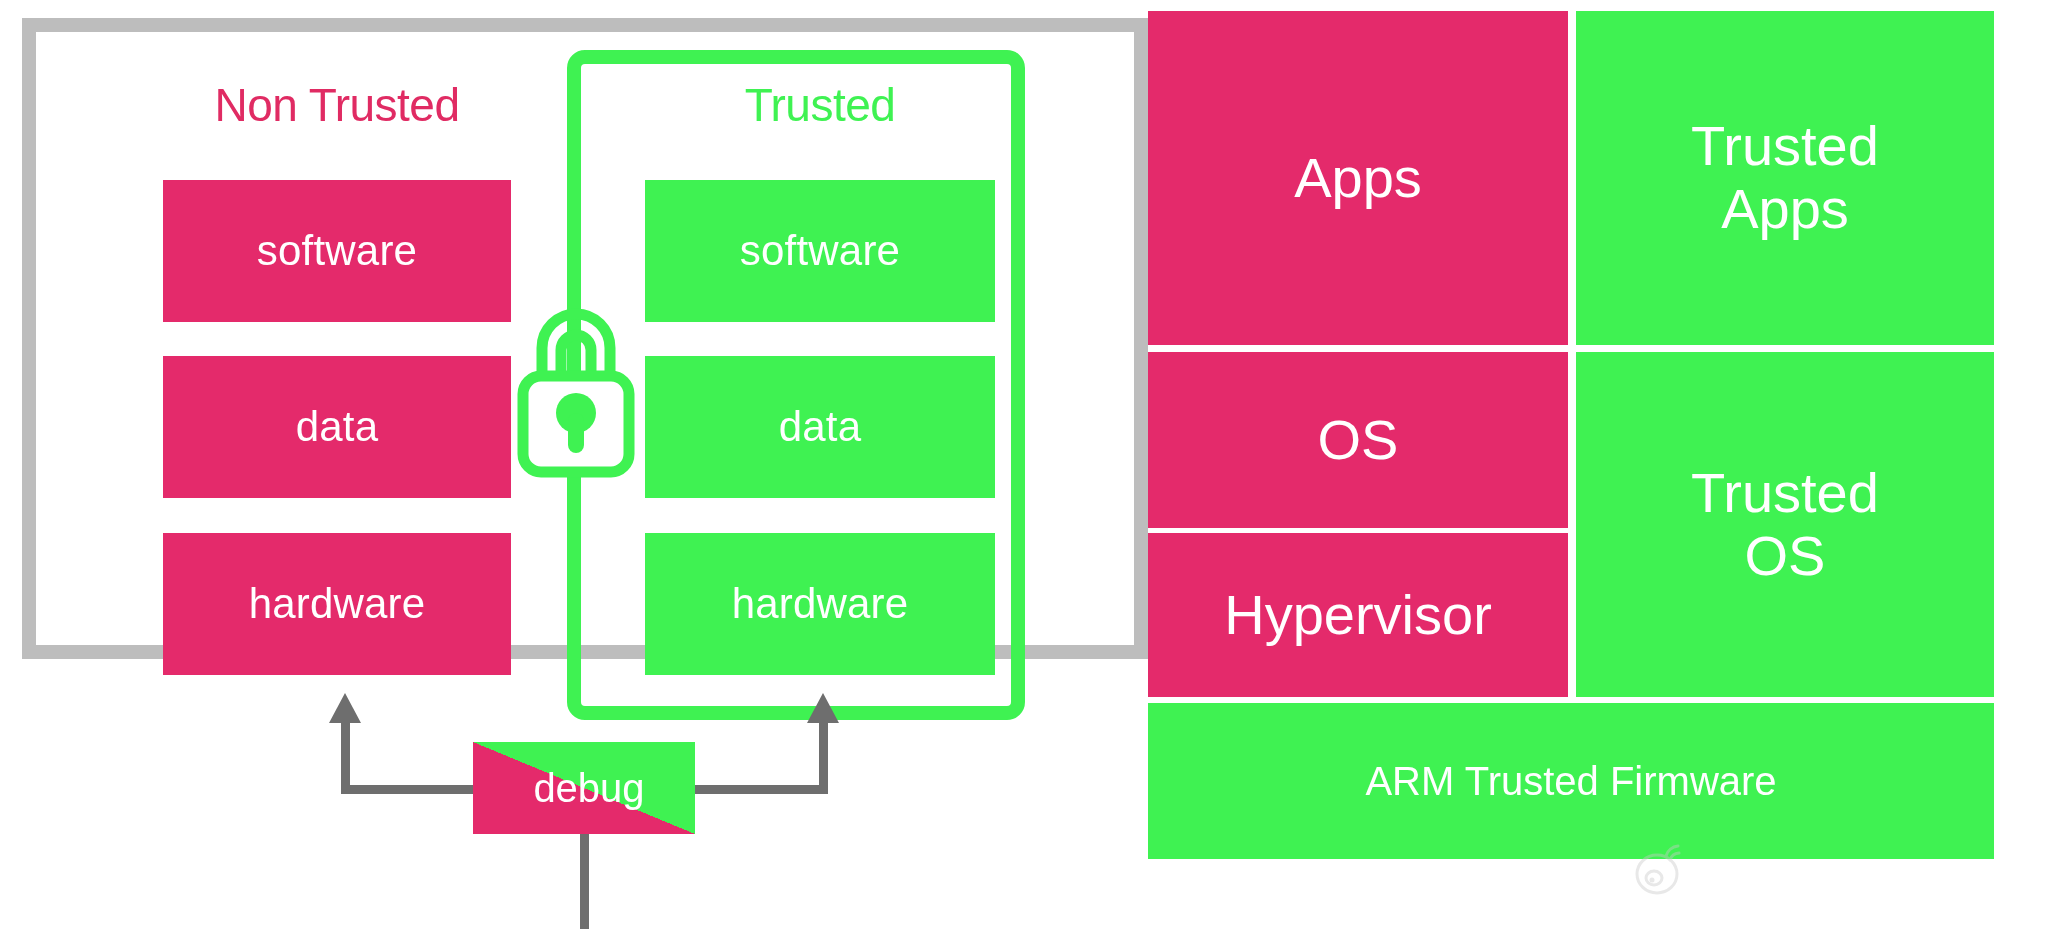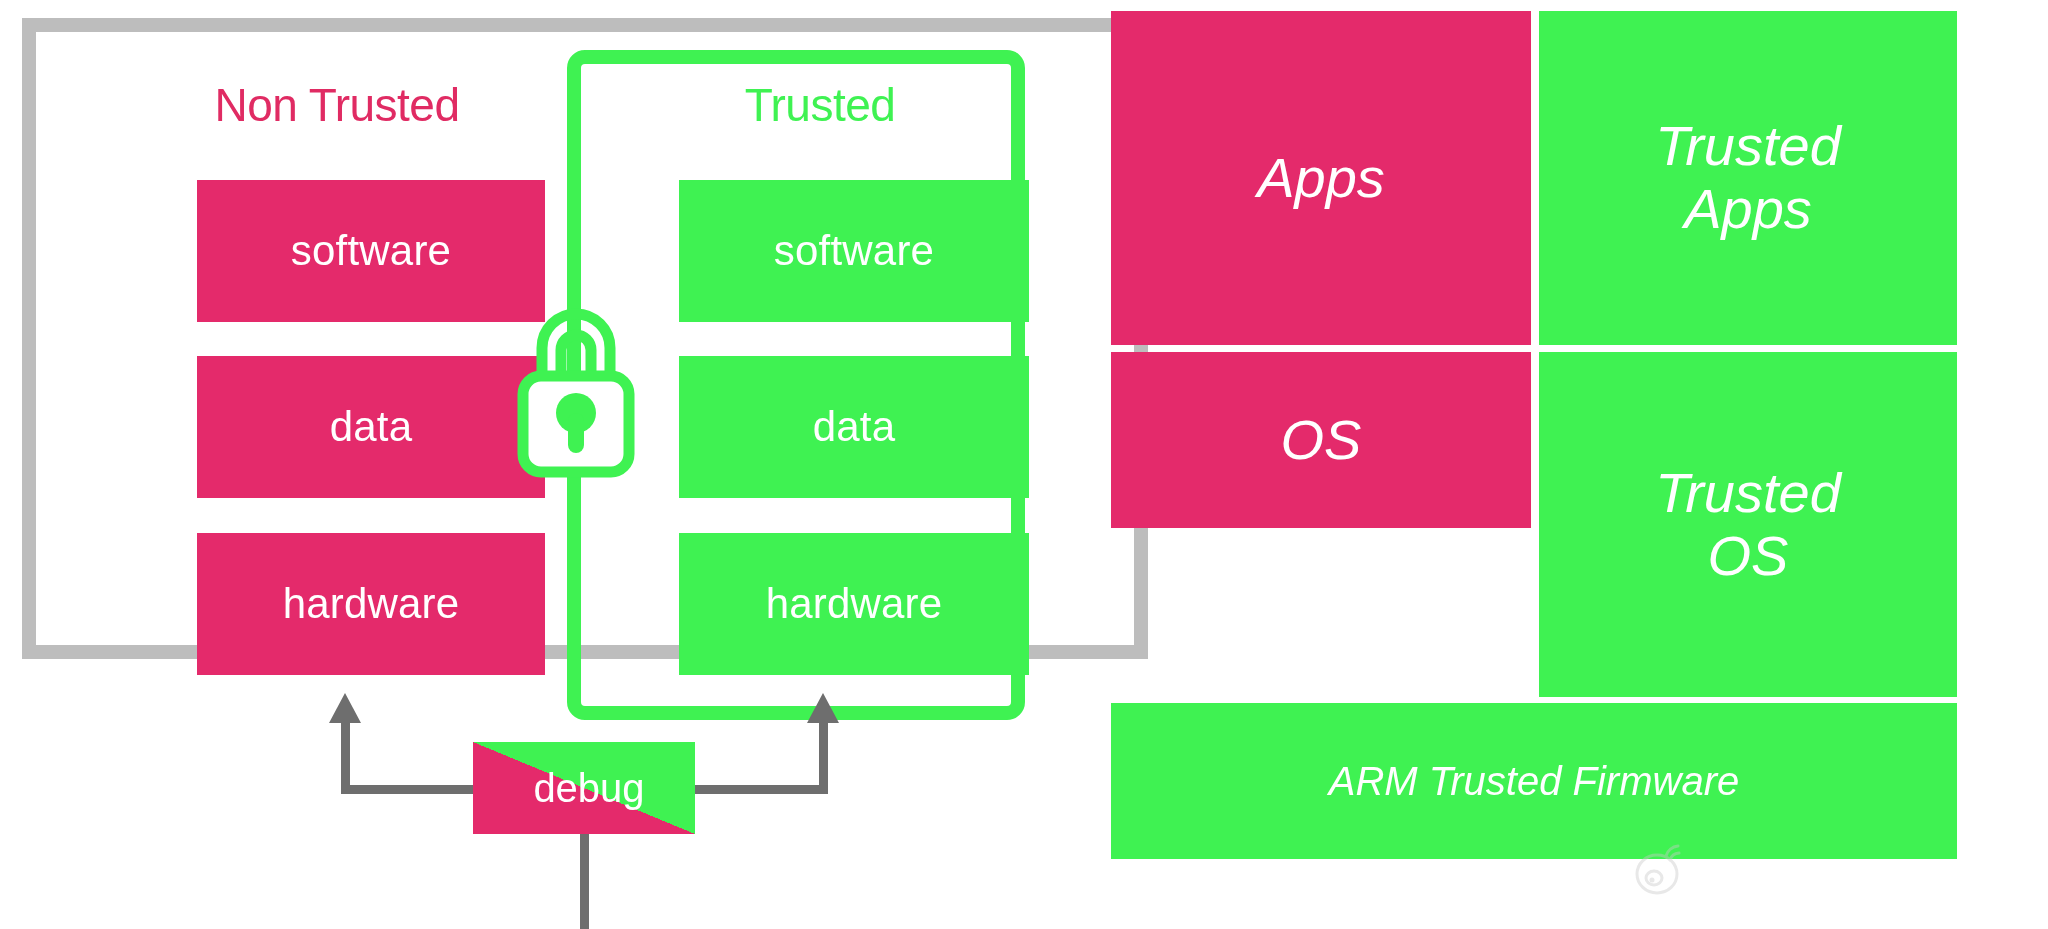--- a/index.html
+++ b/index.html
@@ -81,21 +81,20 @@
 
   .layer-box {
     position: absolute;
     box-sizing: border-box;
     display: flex;
     align-items: center;
     justify-content: center;
     color: #ffffff;
     font-size: 42px;
     letter-spacing: 0.2px;
-    margin-left: 34px;
   }
   .layer-box.nt { background: #e42a6b; }
   .layer-box.tr { background: #3ff252; }
 
   
   #nt-software { left: 163px; top: 180px;  width: 348px; height: 142px; }
   #nt-data     { left: 163px; top: 356px;  width: 348px; height: 142px; }
   #nt-hardware { left: 163px; top: 533px;  width: 348px; height: 142px; }
   
   #tr-software { left: 645px; top: 180px;  width: 350px; height: 142px; }
@@ -141,25 +140,24 @@
     border-left: 16px solid transparent;
     border-right: 16px solid transparent;
     border-bottom: 30px solid #6e6e6e;
   }
   #arrow-left  { left: 329px; top: 693px; }
   #arrow-right { left: 807px; top: 693px; }
 
   
   #right-stack {
     position: absolute;
-    left: 1111px;
+    left: 1148px;
     top: 11px;
     width: 846px;
     height: 840px;
-    font-style: italic;
   }
   .stack-cell {
     position: absolute;
     box-sizing: border-box;
     display: flex;
     align-items: center;
     justify-content: center;
     text-align: center;
     color: #ffffff;
     font-size: 56px;
@@ -250,20 +248,21 @@
   </div>
 
   <div id="right-stack">
     <div class="stack-cell nt" id="cell-apps">Apps</div>
 
     <div class="stack-cell tr" id="cell-trusted-apps">Trusted
 Apps</div>
 
     <div class="stack-cell nt" id="cell-os">OS</div>
 
+    <div class="stack-cell nt" id="cell-hypervisor">Hypervisor</div>
 
     <div class="stack-cell tr" id="cell-trusted-os">Trusted
 OS</div>
 
     <div class="stack-cell tr" id="cell-firmware">ARM Trusted Firmware</div>
   </div>
 
   <div id="watermark">
     <svg width="58" height="58" viewBox="0 0 58 58">
       <ellipse cx="27" cy="36" rx="20" ry="19" fill="none" stroke="#c9c9c9" stroke-width="3"></ellipse>

